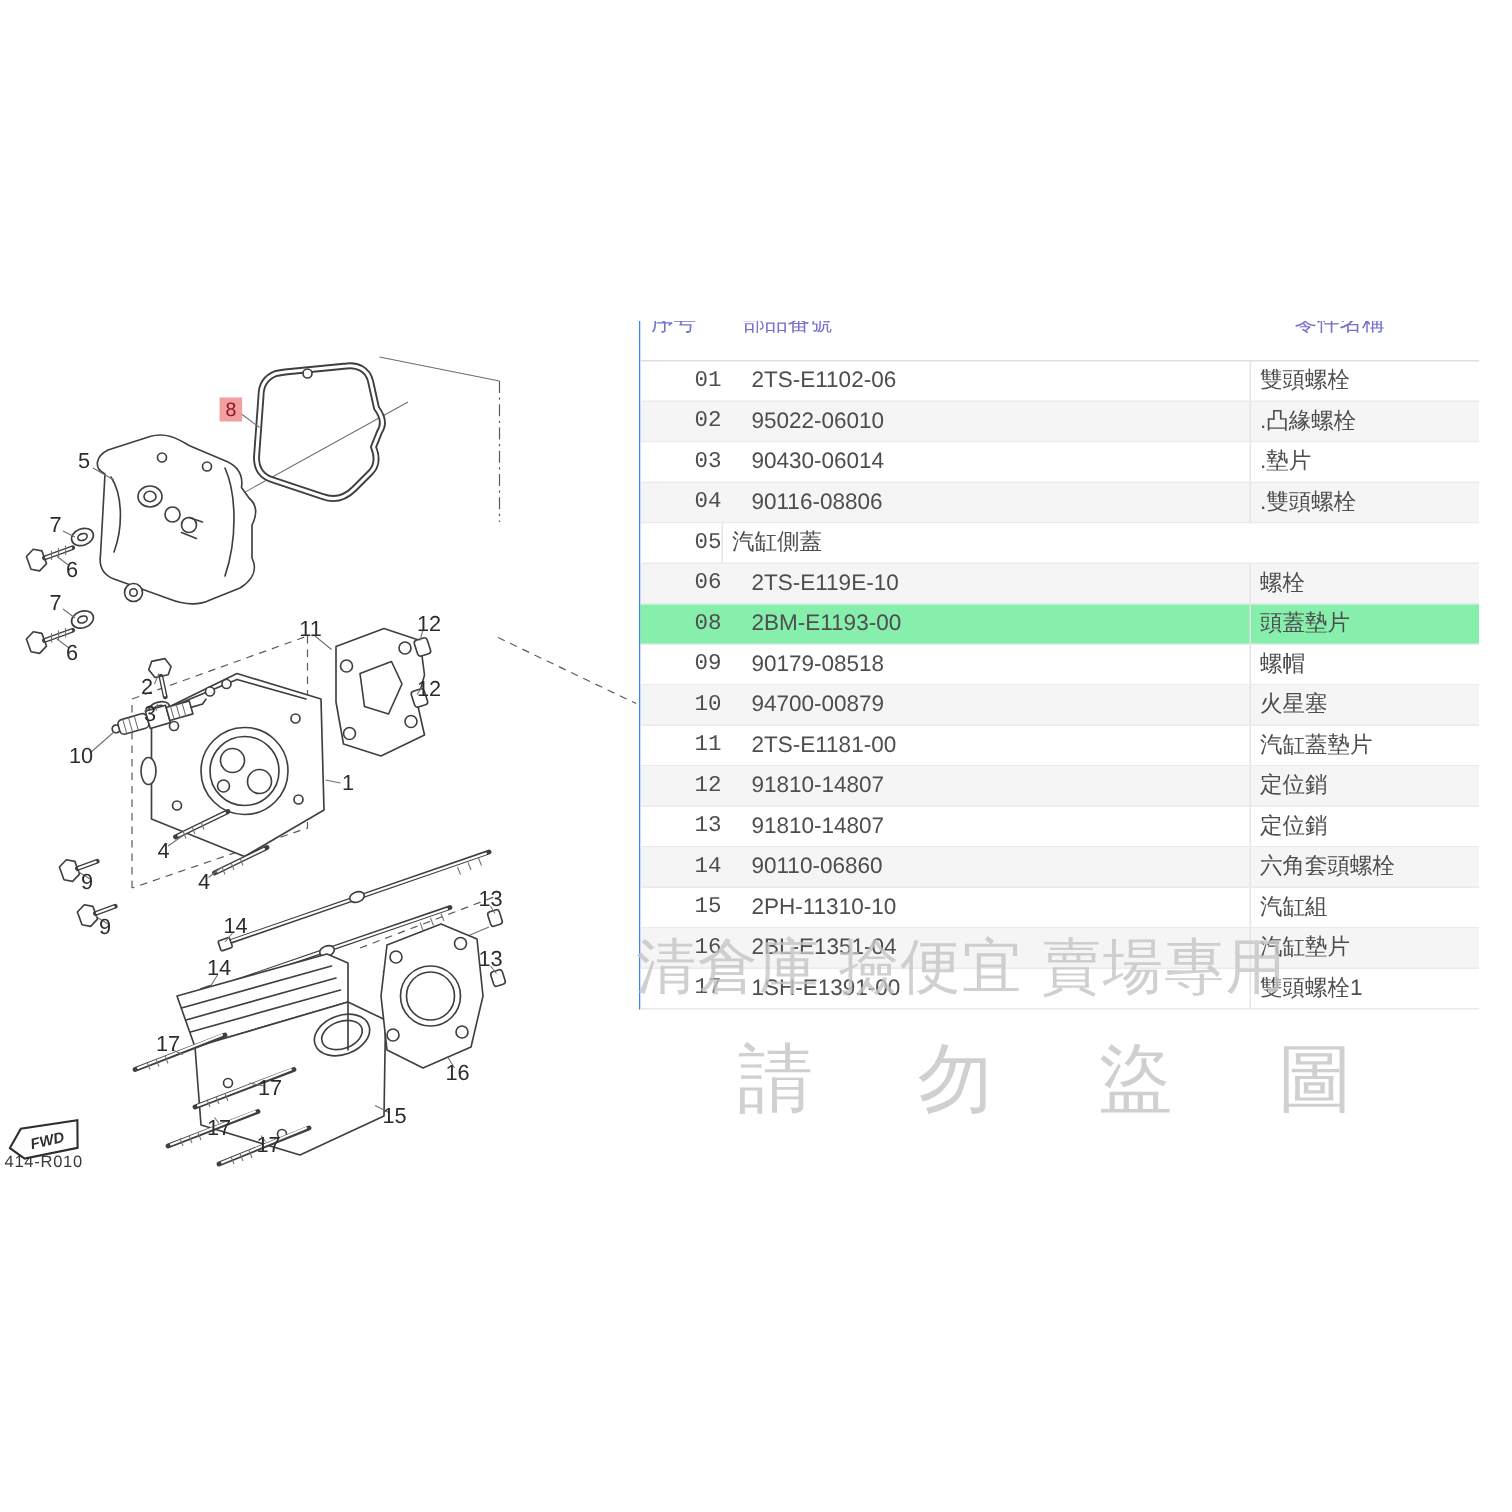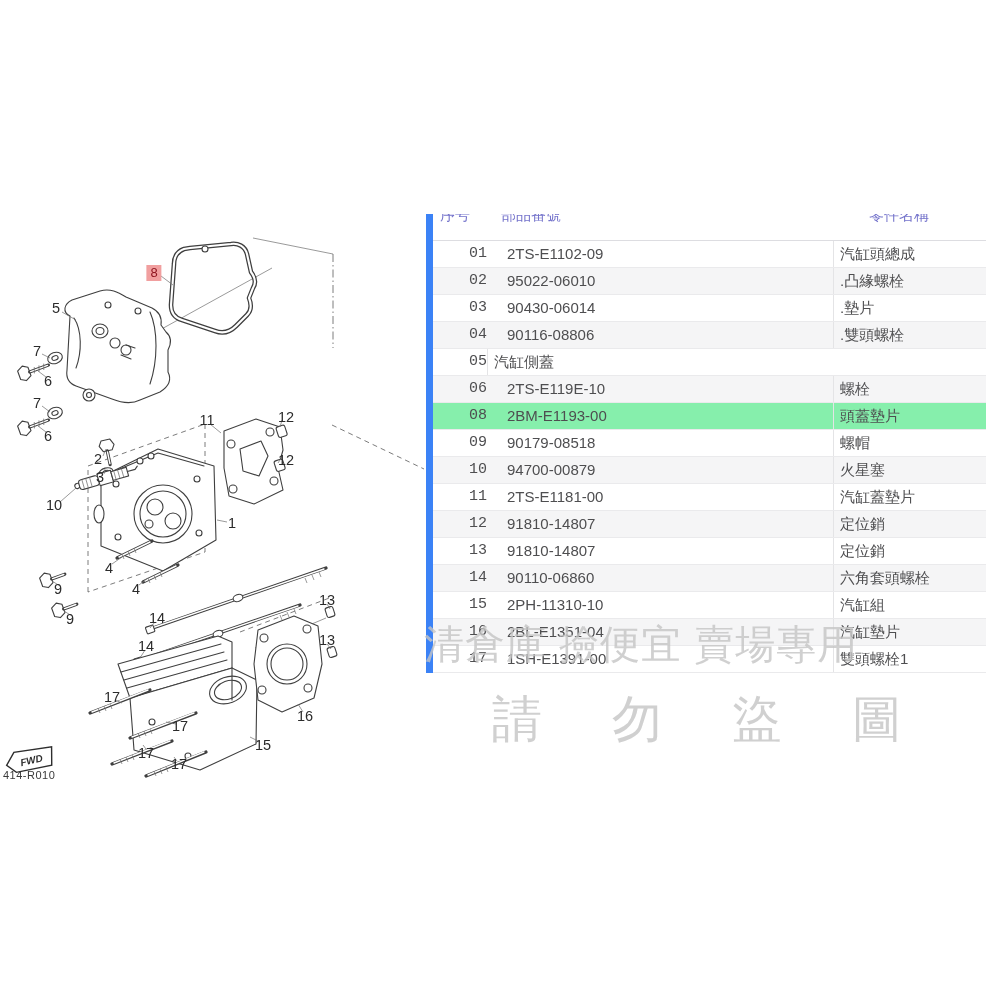--- a/index.html
+++ b/index.html
@@ -3,21 +3,21 @@
 <meta charset="utf-8">
 <style>
   html,body{margin:0;padding:0;}
   body{
     width:1008px;height:1008px;position:relative;overflow:hidden;
     background:#ffffff;font-family:"Liberation Sans",sans-serif;
   }
   
   .ptable{
     position:absolute;left:426px;top:214px;width:560px;
-    border-left:7px solid #3b82f6;background:#fff;box-sizing:border-box;
+    border-left:1px solid #3b82f6;background:#fff;box-sizing:border-box;
   }
   .thead{
     box-sizing:border-box;height:27px;overflow:hidden;position:relative;
     border-bottom:1px solid #dddde1;background:#fff;
   }
   .th{
     position:absolute;top:-8px;font-size:15px;color:#7473cb;white-space:nowrap;
   }
   .th1{left:7px}.th2{left:68px}.th3{left:436px}
   .trow{
@@ -308,22 +308,22 @@
 
 <div class="ptable">
   <div class="thead">
     <span class="th th1">序号</span>
     <span class="th th2">部品番號</span>
     <span class="th th3">零件名稱</span>
   </div>
   <div>
       <div class="trow">
         <span class="c-no">01</span>
-        <span class="c-part">2TS-E1102-09</span>
-        <span class="c-name">汽缸頭總成</span>
+        <span class="c-part">2TS-E1102-06</span>
+        <span class="c-name">雙頭螺栓</span>
       </div>
       <div class="trow alt">
         <span class="c-no">02</span>
         <span class="c-part">95022-06010</span>
         <span class="c-name">.凸緣螺栓</span>
       </div>
       <div class="trow">
         <span class="c-no">03</span>
         <span class="c-part">90430-06014</span>
         <span class="c-name">.墊片</span>

